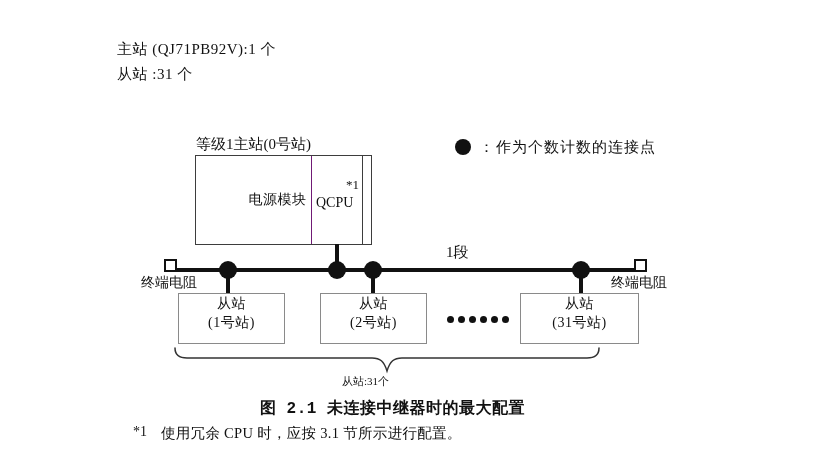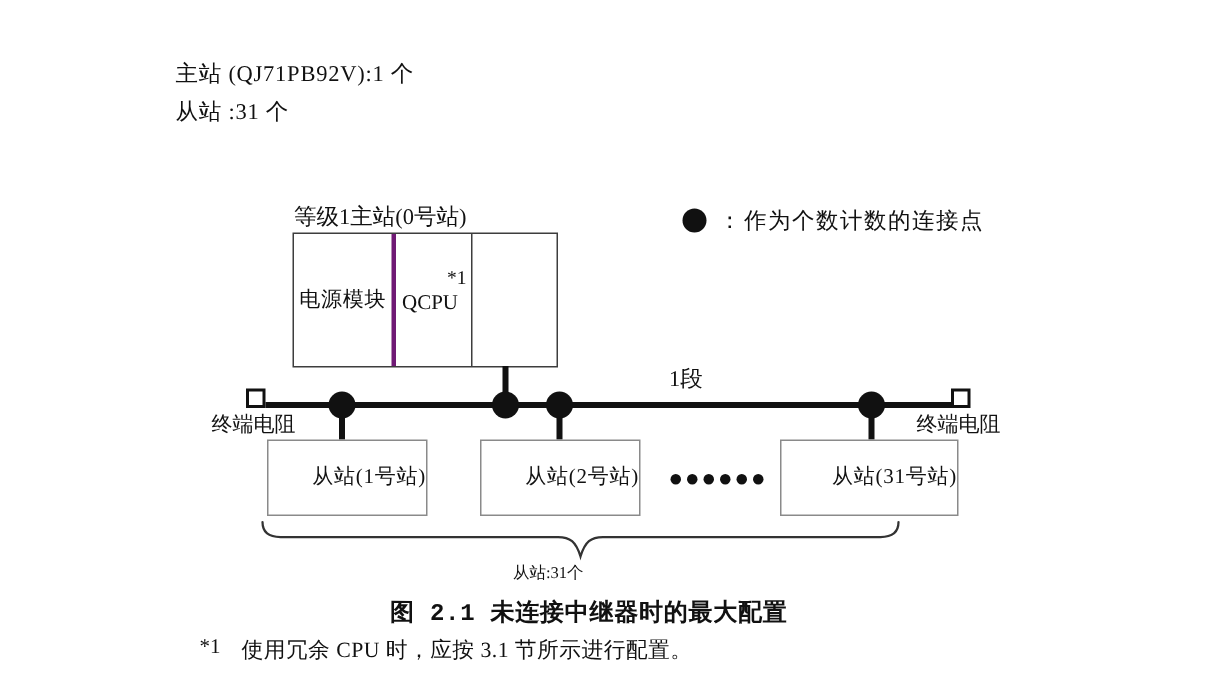--- a/index.html
+++ b/index.html
@@ -30,23 +30,24 @@
 
   
   .master-label { left: 196px; top: 135px; font-size: 15px; white-space: nowrap; }
   .master-box {
     left: 195px; top: 155px; width: 177px; height: 90px;
     border: 1px solid #3d3d3d; background: #ffffff;
     display: flex; flex-direction: row;
   }
   .cell { font-size: 14px; }
   .cell.c1 {
-    width: 68px; border-right: 3px solid #701a75;
+    width: 68px; border-right: 1px solid #701a75;
     display: flex; align-items: center; justify-content: center;
     letter-spacing: 0.5px;
+    margin-left: 48px;
   }
   .cell.c2 {
     width: 51px; border-right: 1px solid #3d3d3d;
     position: relative;
   }
   .cell.c2 .note { position: absolute; top: 21px; right: 3px; font-size: 13px; }
   .cell.c2 .cpu-text { position: absolute; left: 4px; top: 39px; }
   .cell.c3 {
     flex: 1;
     display: flex; flex-direction: column; justify-content: center;
@@ -81,21 +82,21 @@
 
   .bus-dot { width: 18px; height: 18px; border-radius: 50%; background: #111111; }
   .bd1 { left: 219px; top: 261px; }
   .bd2 { left: 328px; top: 261px; }
   .bd3 { left: 364px; top: 261px; }
   .bd4 { left: 572px; top: 261px; }
 
   
   .slave-box {
     border: 1px solid #8a8a8a; background: #ffffff;
-    display: flex; flex-direction: row; align-items: center; justify-content: flex-end;
+    display: flex; flex-direction: column; align-items: center; justify-content: flex-start;
     font-size: 14px; line-height: 19px; letter-spacing: 0.5px;
     top: 293px; height: 51px;
   }
   .sb1 { left: 178px; width: 107px; }
   .sb2 { left: 320px; width: 107px; }
   .sb3 { left: 520px; width: 119px; }
 
   .ellipsis { left: 447px; top: 316px; display: flex; gap: 4px; }
   .ellipsis span { width: 7px; height: 7px; border-radius: 50%; background: #111111; }
 

